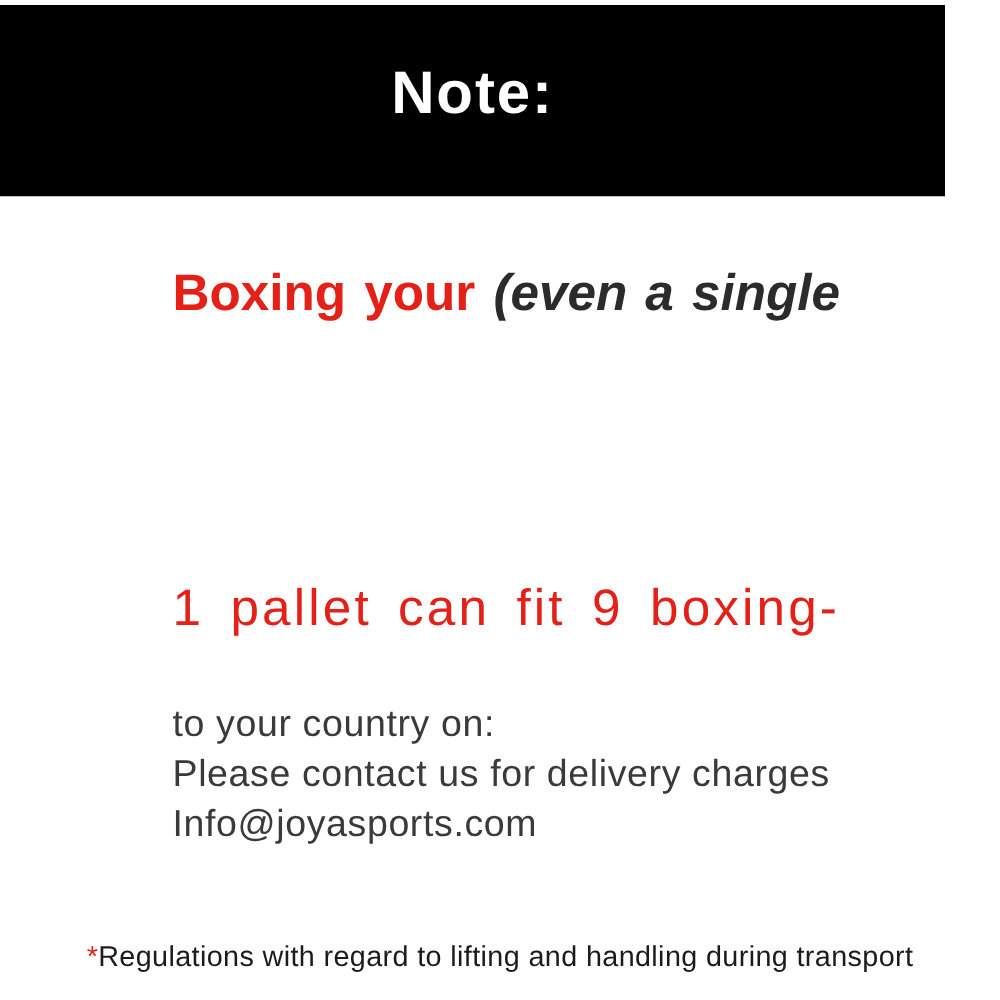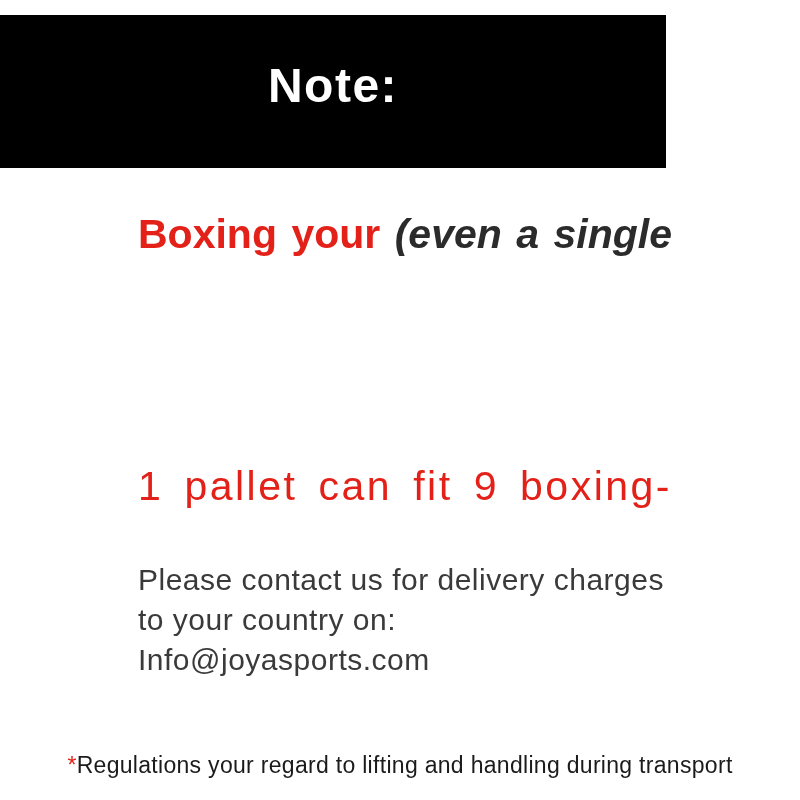--- a/index.html
+++ b/index.html
@@ -17,22 +17,22 @@
   .page {
     position: relative;
     width: 800px;
     height: 800px;
     background: var(--white, #ffffff);
   }
 
   
   .band {
     position: absolute;
-    top: 15px; left: 0;
-    width: 666px;
+    top: 4px; left: 0;
+    width: 756px;
     height: 153px;
     background: var(--band, #000000);
     display: flex;
     align-items: center;
     justify-content: center;
   }
   .band h1 {
     margin: 0;
     color: var(--white, #ffffff);
     font-size: 48px;
@@ -114,24 +114,24 @@
       <div class="line-just line1">
         <span class="red">Boxing your </span><span class="dark">(even a single</span>
       </div>
     </div>
 
     <div class="para para2">
       <div class="line-just line1">1 pallet can fit 9 boxing-</div>
     </div>
 
     <div class="para para3">
+      <div>to your country on:</div>
       <div>Please contact us for delivery charges</div>
-      <div>to your country on:</div>
       <div>Info@joyasports.com</div>
     </div>
 
   </main>
 
   <footer class="footnote">
-    <span class="red">*</span><span>Regulations your regard to lifting and handling during transport</span>
+    <span class="red">*</span><span>Regulations with regard to lifting and handling during transport</span>
   </footer>
 
 </div>
 
 </body></html>

